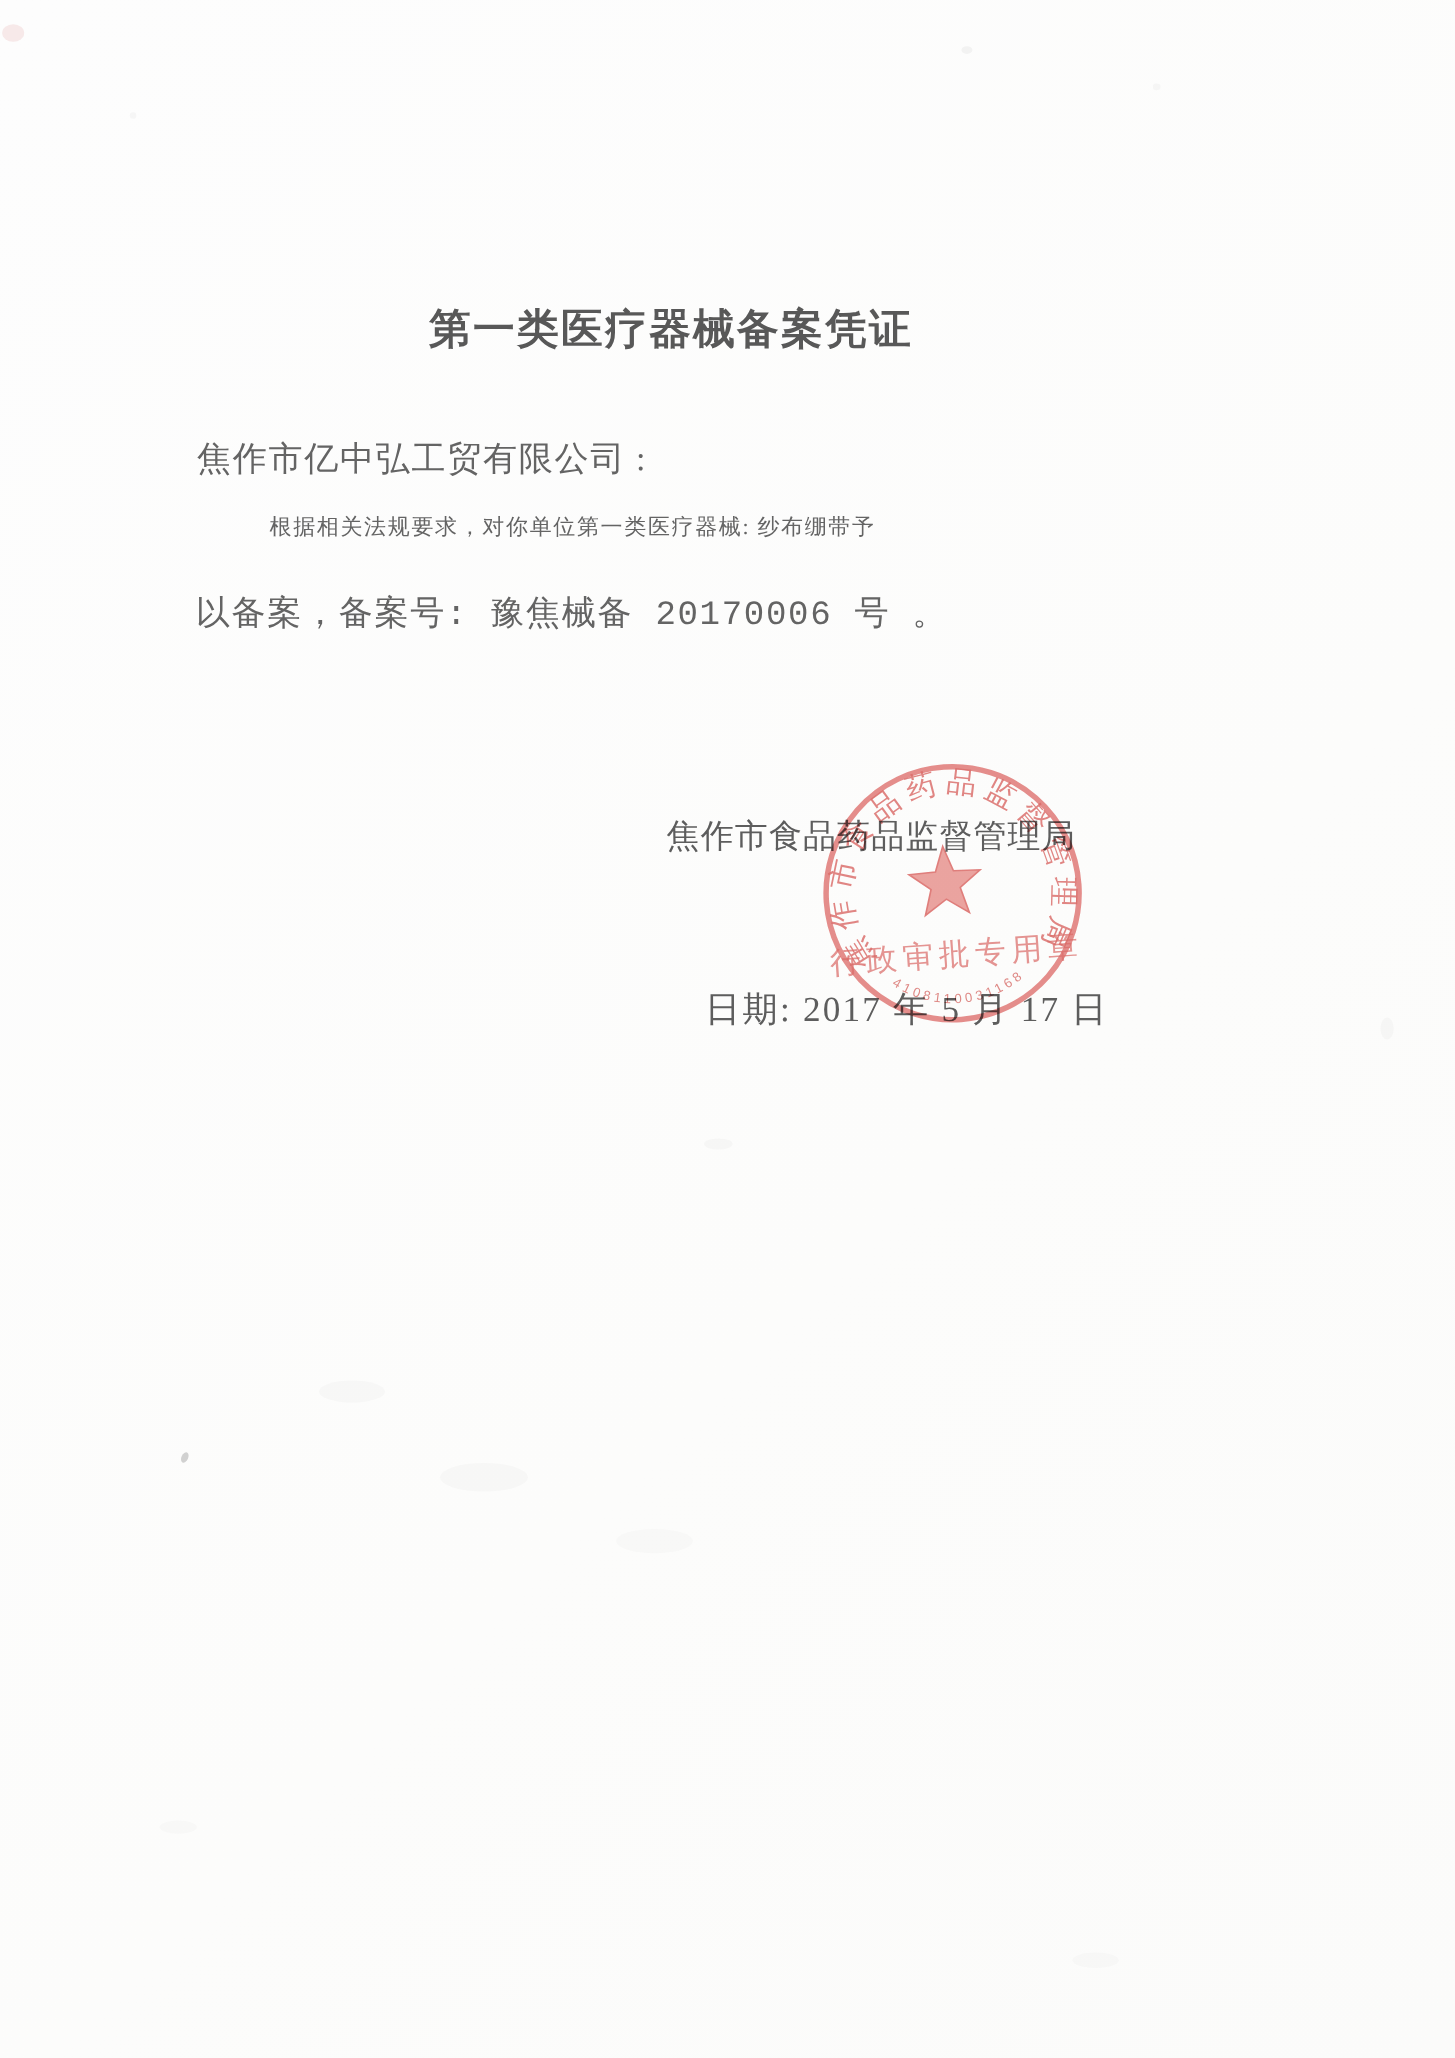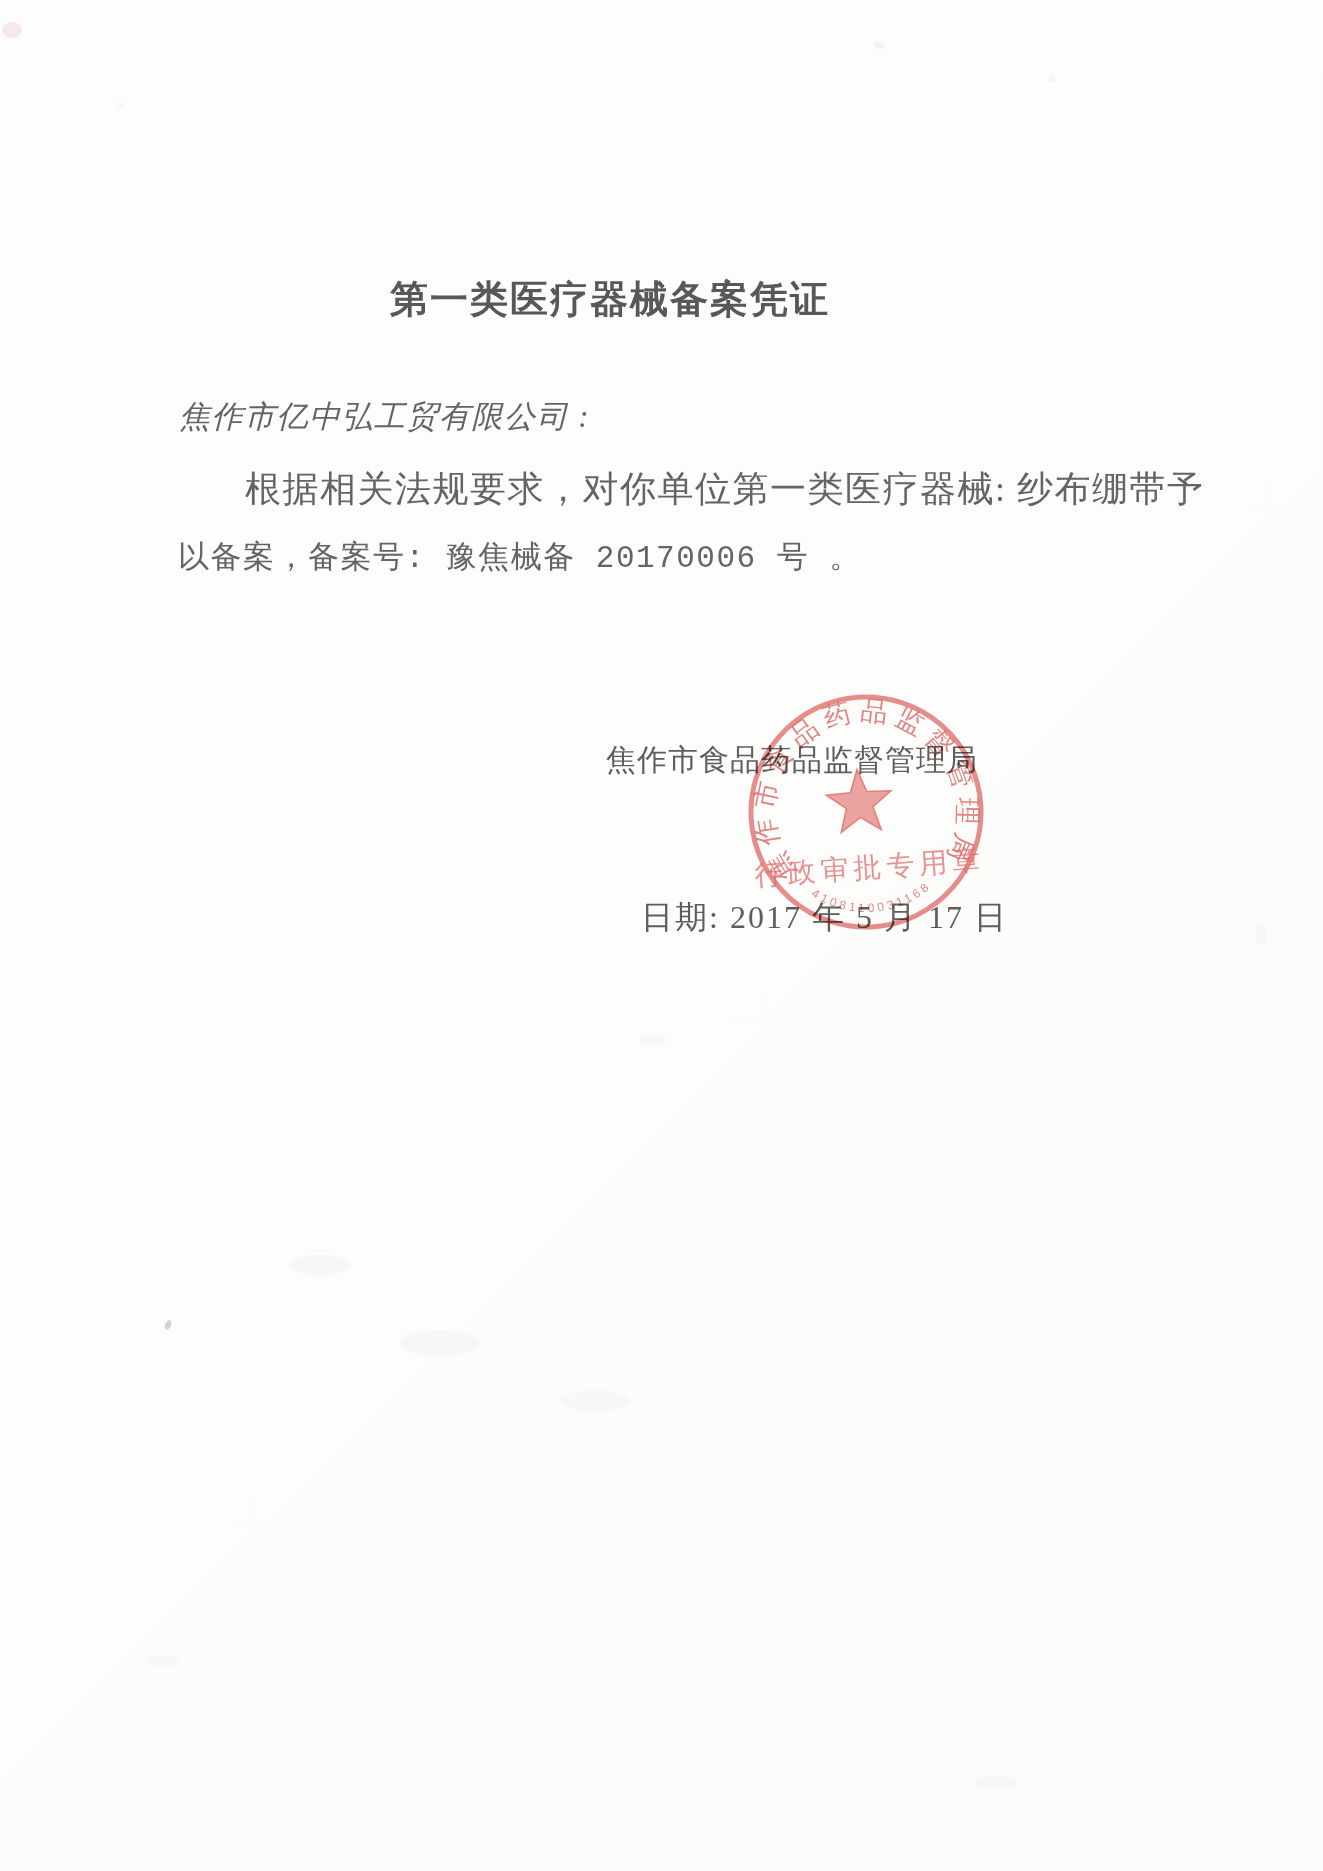--- a/index.html
+++ b/index.html
@@ -26,22 +26,22 @@
     color: #585858;
   }
   .body-text {
     position: absolute;
     margin: 0;
     font-size: 31px;
     color: #646464;
     letter-spacing: 1.5px;
     white-space: nowrap;
   }
-  .addressee   { left: 179px; top: 396px; font-style: italic; }
-  .body-line-1 { left: 245px; top: 465px; font-size: 36px; }
+  .addressee   { left: 179px; top: 396px; }
+  .body-line-1 { left: 245px; top: 465px; font-size: 20px; }
   .body-line-2 { left: 178px; top: 536px; font-family: Liberation Mono, monospace; }
   .issuer-line {
     position: absolute; left: 606px; top: 740px;
     margin: 0; font-size: 30px; color: #5d5d5d;
     letter-spacing: 1px; white-space: nowrap;
   }
   .date-line {
     position: absolute; left: 641px; top: 896px;
     margin: 0; font-size: 32px; color: #5d5d5d;
     letter-spacing: 2px; white-space: nowrap;

